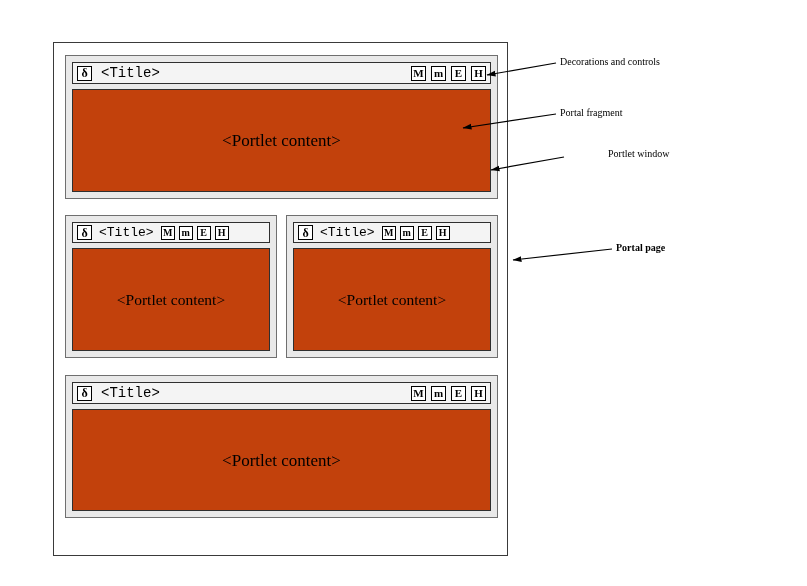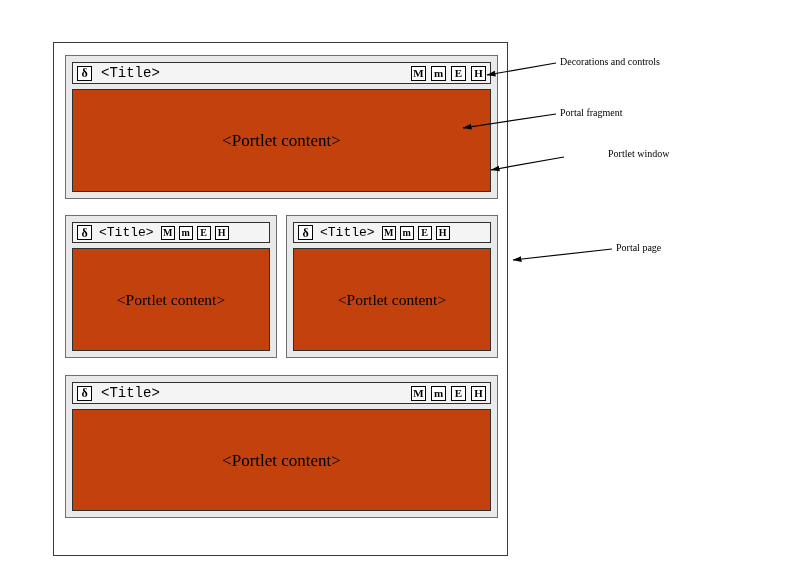--- a/index.html
+++ b/index.html
@@ -158,21 +158,21 @@
   
   .annotation {
     position: absolute;
     font-size: 10px;
     line-height: 1;
     white-space: nowrap;
   }
   .ann-decorations { left: 560px; top: 57px; }
   .ann-fragment    { left: 560px; top: 108px; }
   .ann-window      { left: 568px; top: 149px; margin-left: 40px; }
-  .ann-portal      { left: 616px; top: 243px; }
+  .ann-portal      { left: 616px; top: 243px; font-weight: bold; }
 
   #leaders {
     position: absolute;
     left: 0; top: 0;
     width: 807px;
     height: 586px;
     pointer-events: none;
   }
 </style>
 </head>

